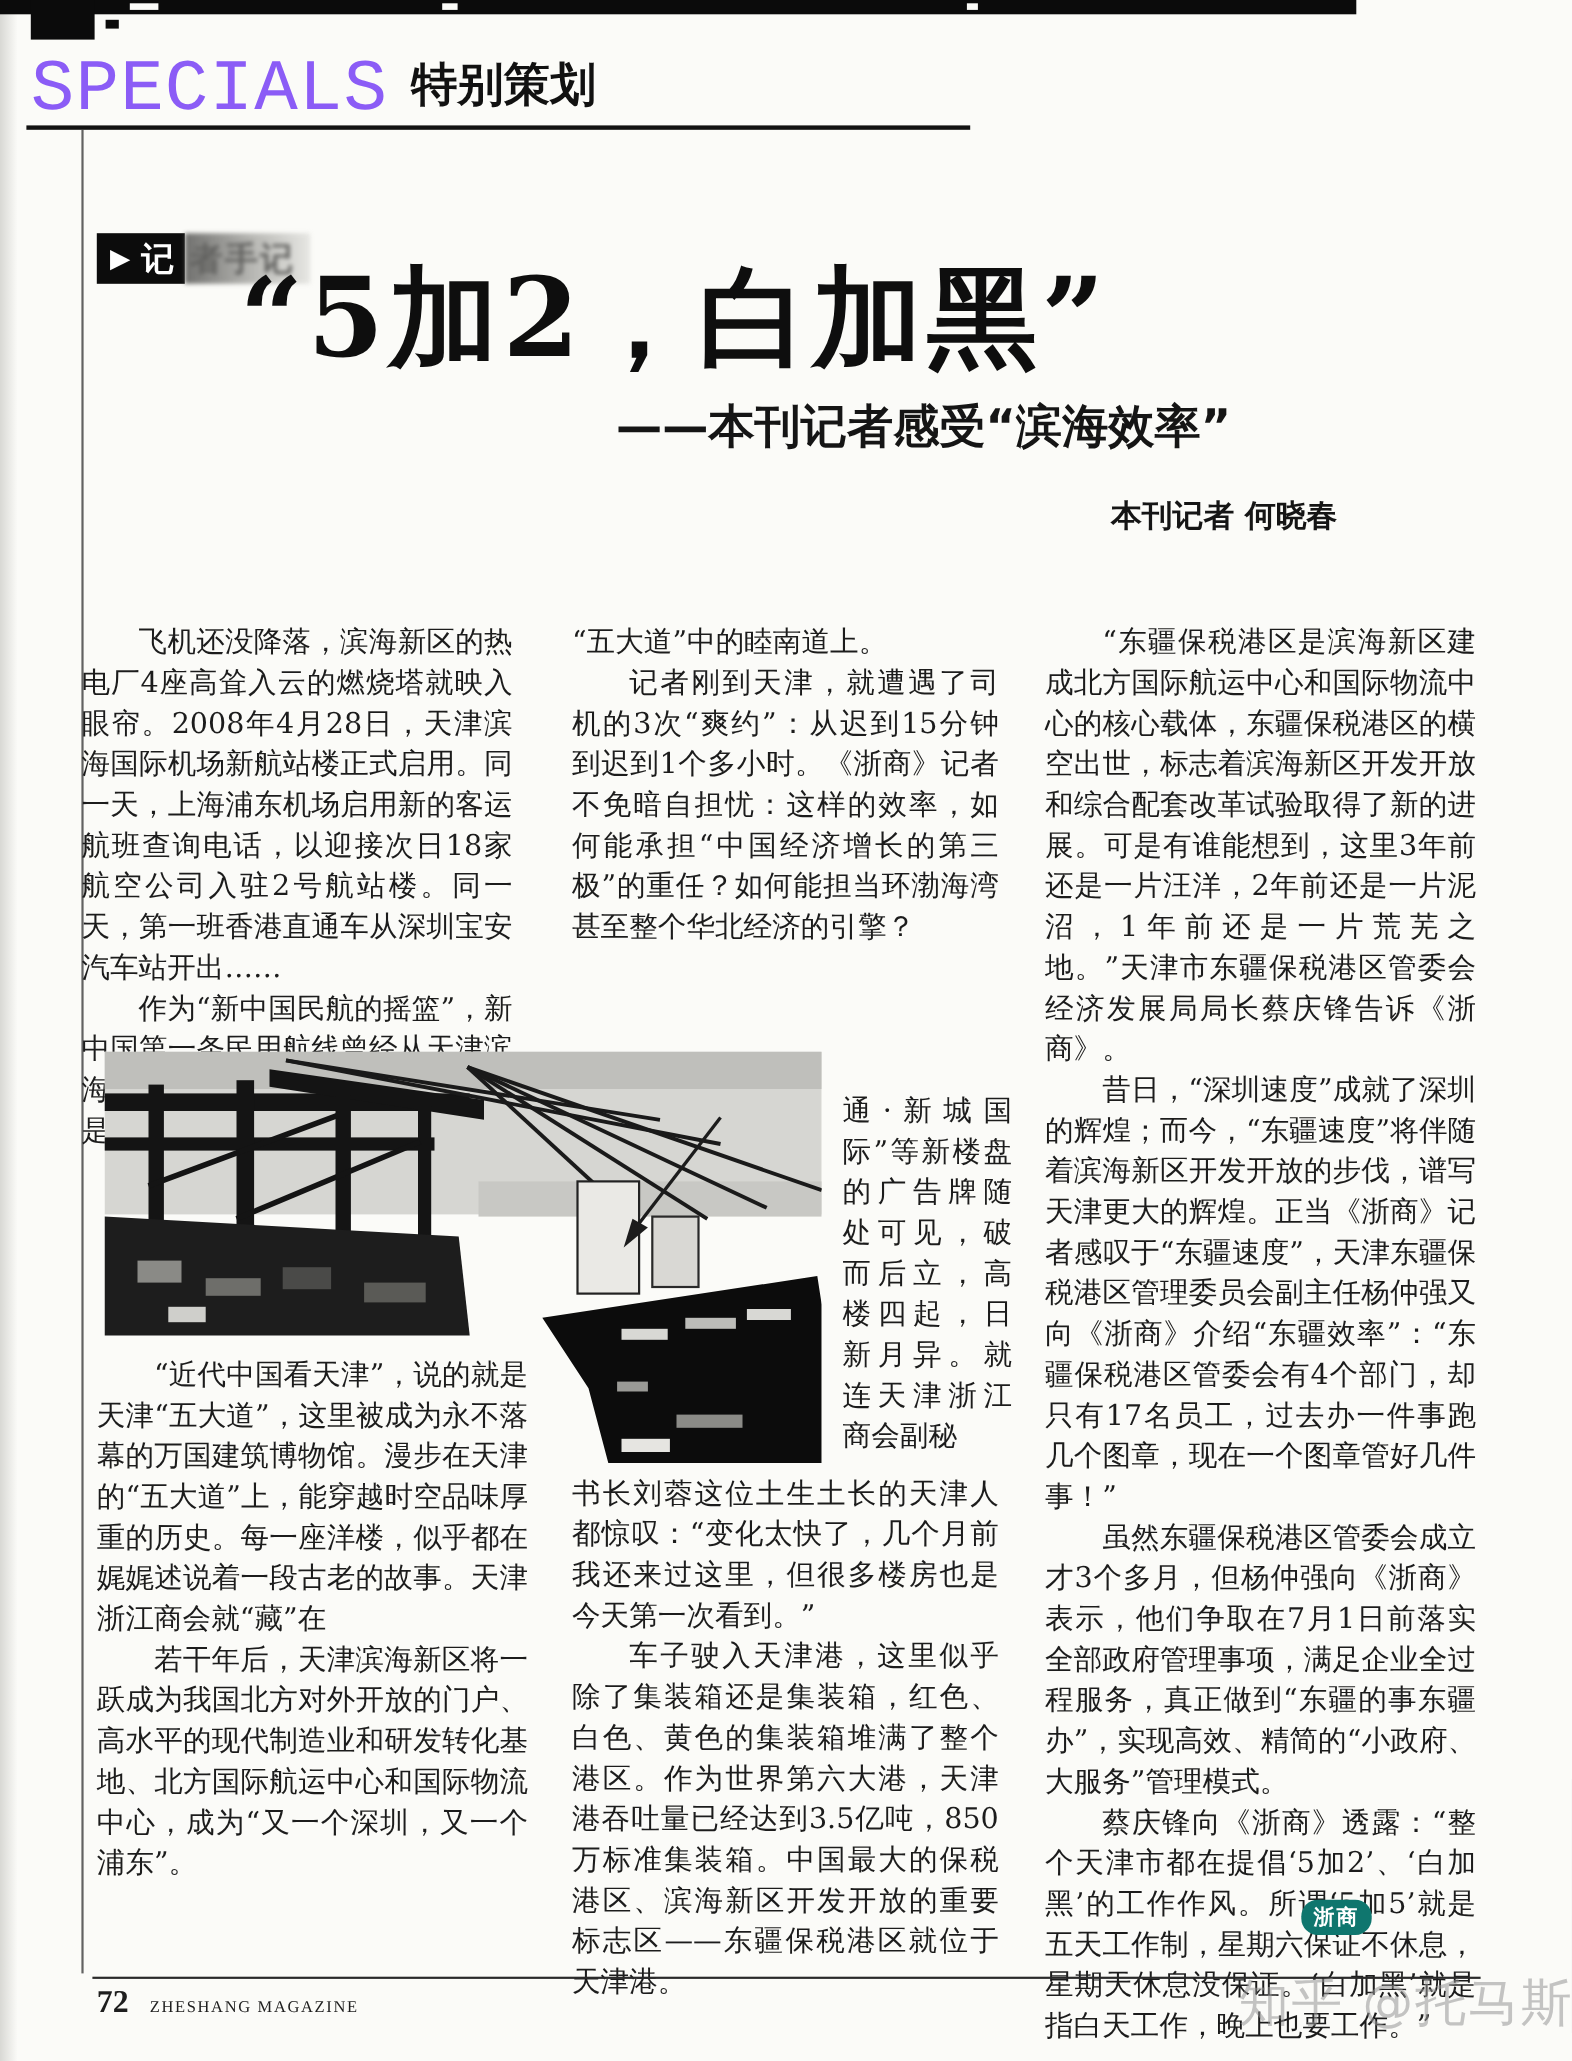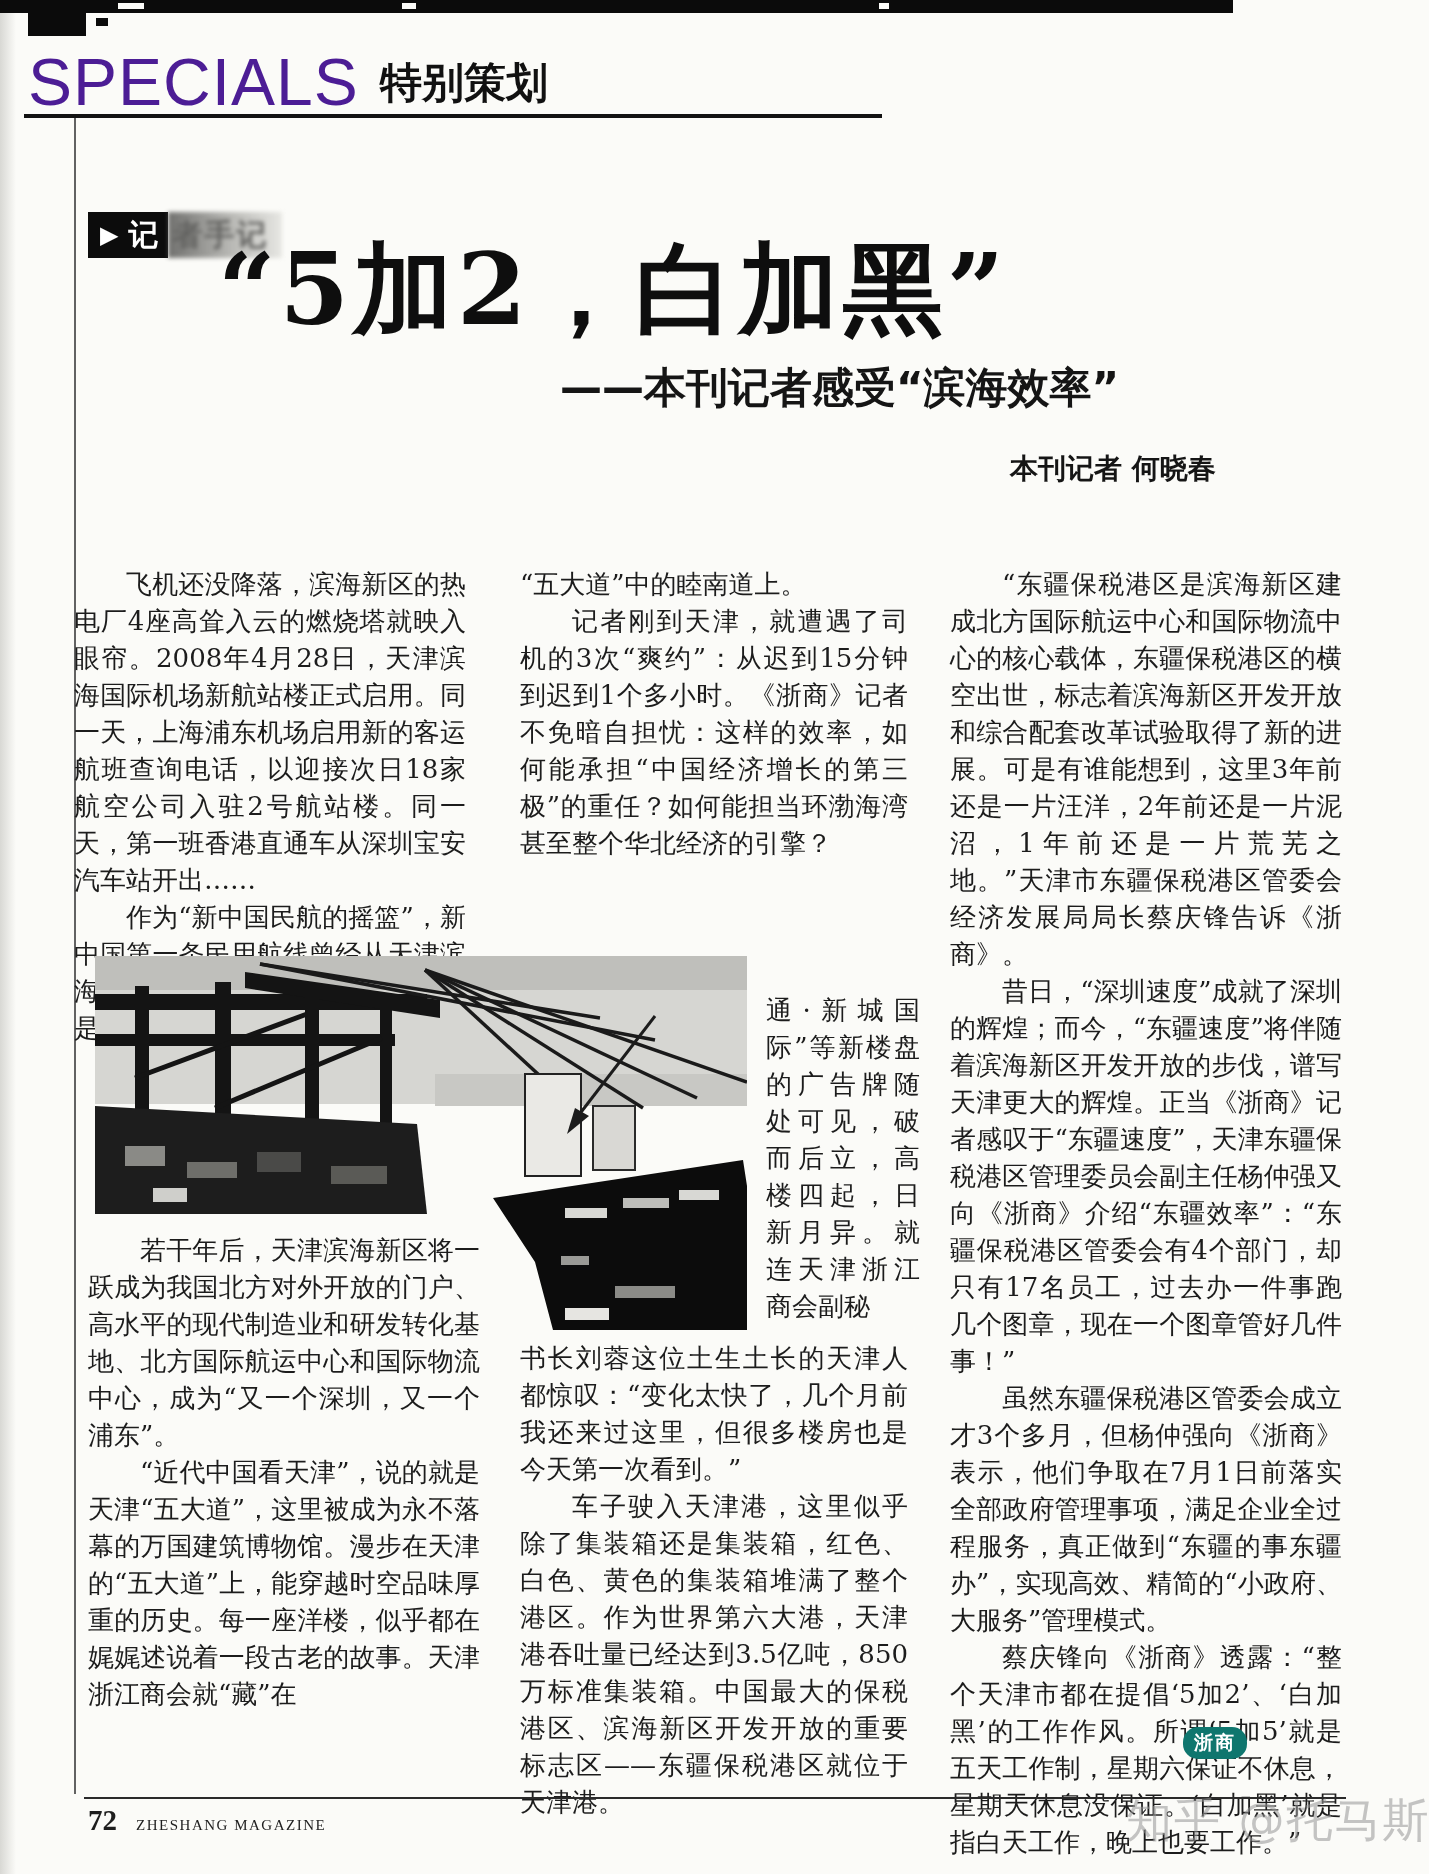--- a/index.html
+++ b/index.html
@@ -7,21 +7,21 @@
         font-family:"DejaVu Serif","Liberation Serif",serif;color:#1b1b1b;}
   .scan-edge{position:absolute;left:0;top:0;width:16px;height:100%;
              background:linear-gradient(90deg,#d8d8d4,#fbfbf8);}
   .top-glitch{position:absolute;left:0;top:0;width:1233px;height:13px;background:#0b0b0b;}
   .notch{position:absolute;top:3px;width:26px;height:6px;background:#fbfbf8;}
   .n1{left:118px;} .n2{left:402px;width:14px;} .n3{left:879px;width:10px;}
   .corner-glitch{position:absolute;left:28px;top:0;width:58px;height:36px;background:#0b0b0b;}
   .corner-dot{position:absolute;left:96px;top:18px;width:12px;height:8px;background:#0b0b0b;}
 
   .section-header{position:absolute;left:28px;top:44px;white-space:nowrap;}
-  .section-en{font-family:Liberation Sans, sans-serif;font-size:66px;letter-spacing:1px;color:#4c1d95;}
+  .section-en{font-family:Liberation Mono, monospace;font-size:66px;letter-spacing:1px;color:#8b5cf6;}
   .section-cn{font-family:"DejaVu Sans","Liberation Sans",sans-serif;font-weight:700;font-size:42px;
               color:#111;margin-left:16px;vertical-align:8px;}
   .header-rule{position:absolute;left:24px;top:114px;width:858px;height:4px;background:#121212;}
   .left-rule{position:absolute;left:74px;top:118px;width:2px;height:1676px;background:#3c3c3c;opacity:.8;}
 
   .column-label{position:absolute;left:88px;top:212px;height:46px;display:flex;align-items:stretch;}
   .label-main{background:#0c0c0c;color:#fff;display:flex;align-items:center;padding:0 10px 0 12px;
               font-family:"DejaVu Sans","Liberation Sans",sans-serif;font-weight:700;font-size:30px;}
   .label-arrow{font-size:24px;margin-right:10px;}
   .label-smudge{width:110px;display:flex;align-items:center;padding-left:4px;
@@ -149,22 +149,22 @@
         <rect x="528" y="242" width="46" height="10" fill="#bdbdb9"></rect>
         <rect x="584" y="234" width="40" height="10" fill="#d8d8d4"></rect>
         <rect x="466" y="300" width="28" height="9" fill="#9a9a96"></rect>
         <rect x="520" y="330" width="60" height="12" fill="#8b8b87"></rect>
         <rect x="470" y="352" width="44" height="12" fill="#e6e5e1"></rect>
       </g>
     </svg>
   </div>
 
   <div class="col col1b">
+    <p class="indent">“近代中国看天津”，说的就是天津“五大道”，这里被成为永不落幕的万国建筑博物馆。漫步在天津的“五大道”上，能穿越时空品味厚重的历史。每一座洋楼，似乎都在娓娓述说着一段古老的故事。天津浙江商会就“藏”在</p>
     <p class="indent">若干年后，天津滨海新区将一跃成为我国北方对外开放的门户、高水平的现代制造业和研发转化基地、北方国际航运中心和国际物流中心，成为“又一个深圳，又一个浦东”。</p>
-    <p class="indent">“近代中国看天津”，说的就是天津“五大道”，这里被成为永不落幕的万国建筑博物馆。漫步在天津的“五大道”上，能穿越时空品味厚重的历史。每一座洋楼，似乎都在娓娓述说着一段古老的故事。天津浙江商会就“藏”在</p>
   </div>
 
   <div class="col col2a">
     <p>“五大道”中的睦南道上。</p>
     <p class="indent">记者刚到天津，就遭遇了司机的3次“爽约”：从迟到15分钟到迟到1个多小时。《浙商》记者不免暗自担忧：这样的效率，如何能承担“中国经济增长的第三极”的重任？如何能担当环渤海湾甚至整个华北经济的引擎？</p>
   </div>
 
   <div class="col col2b">
     <p>通·新城国际”等新楼盘的广告牌随处可见，破而后立，高楼四起，日新月异。就连天津浙江商会副秘</p>
   </div>

